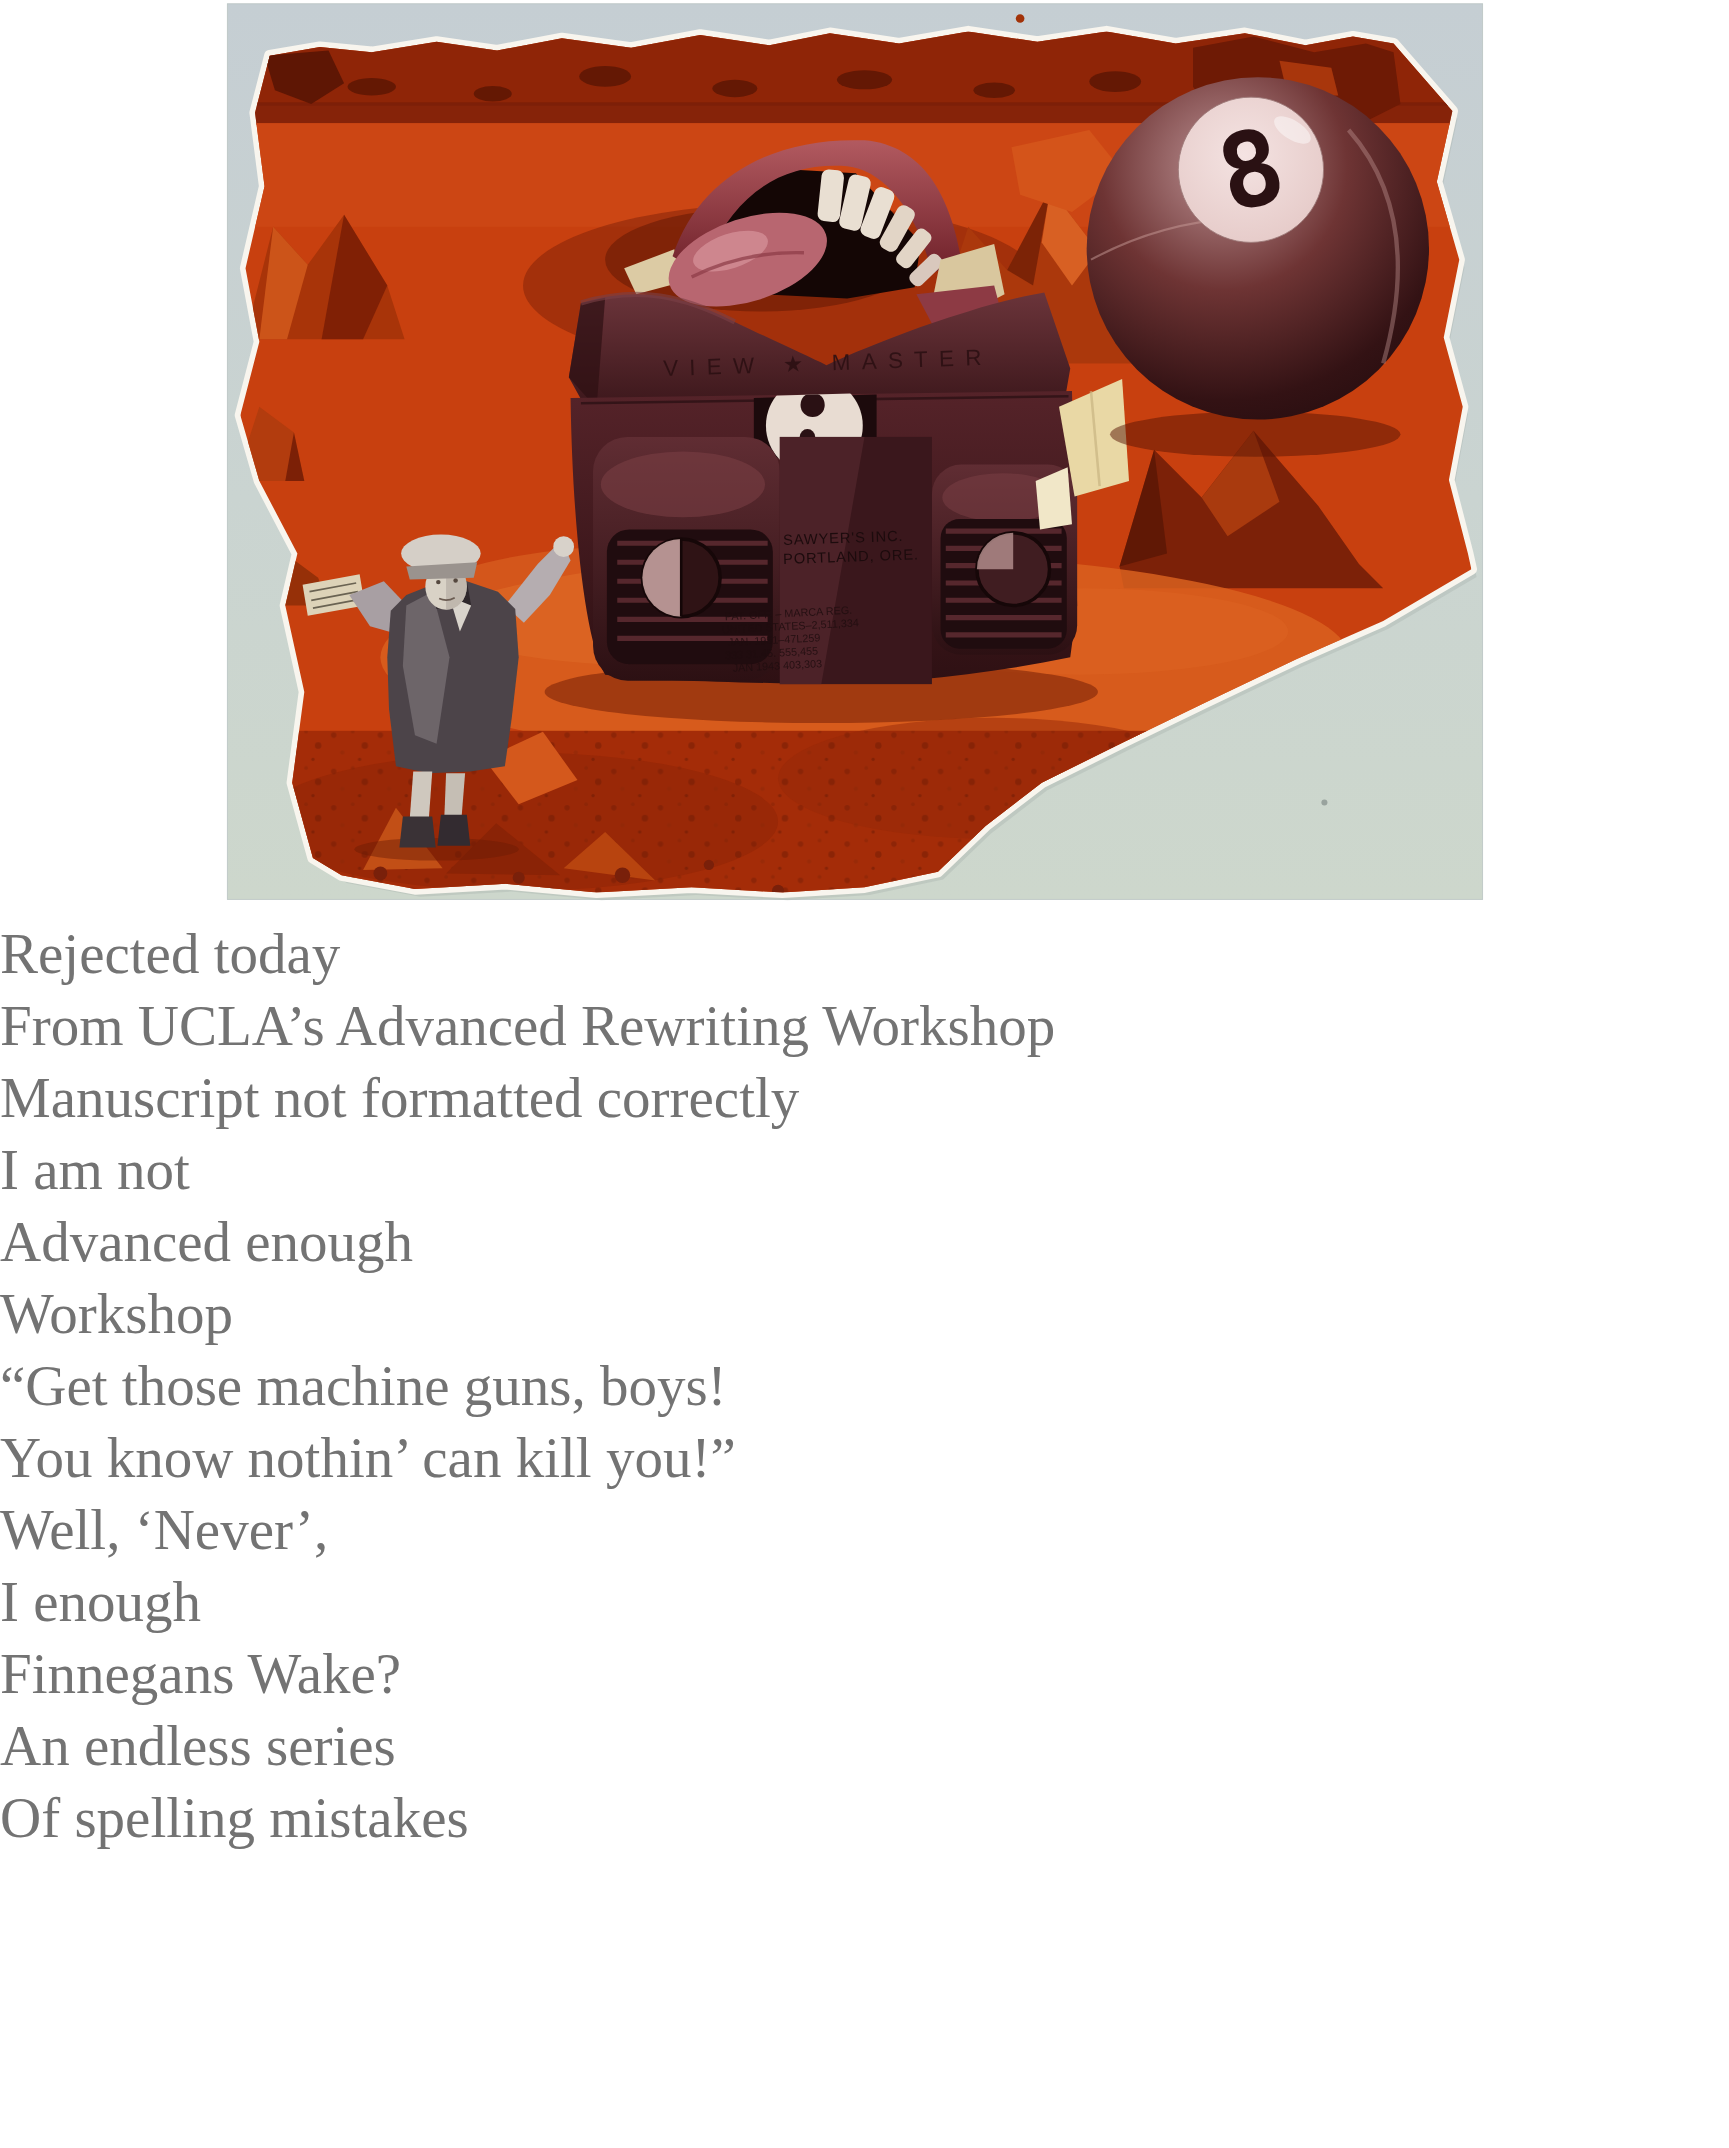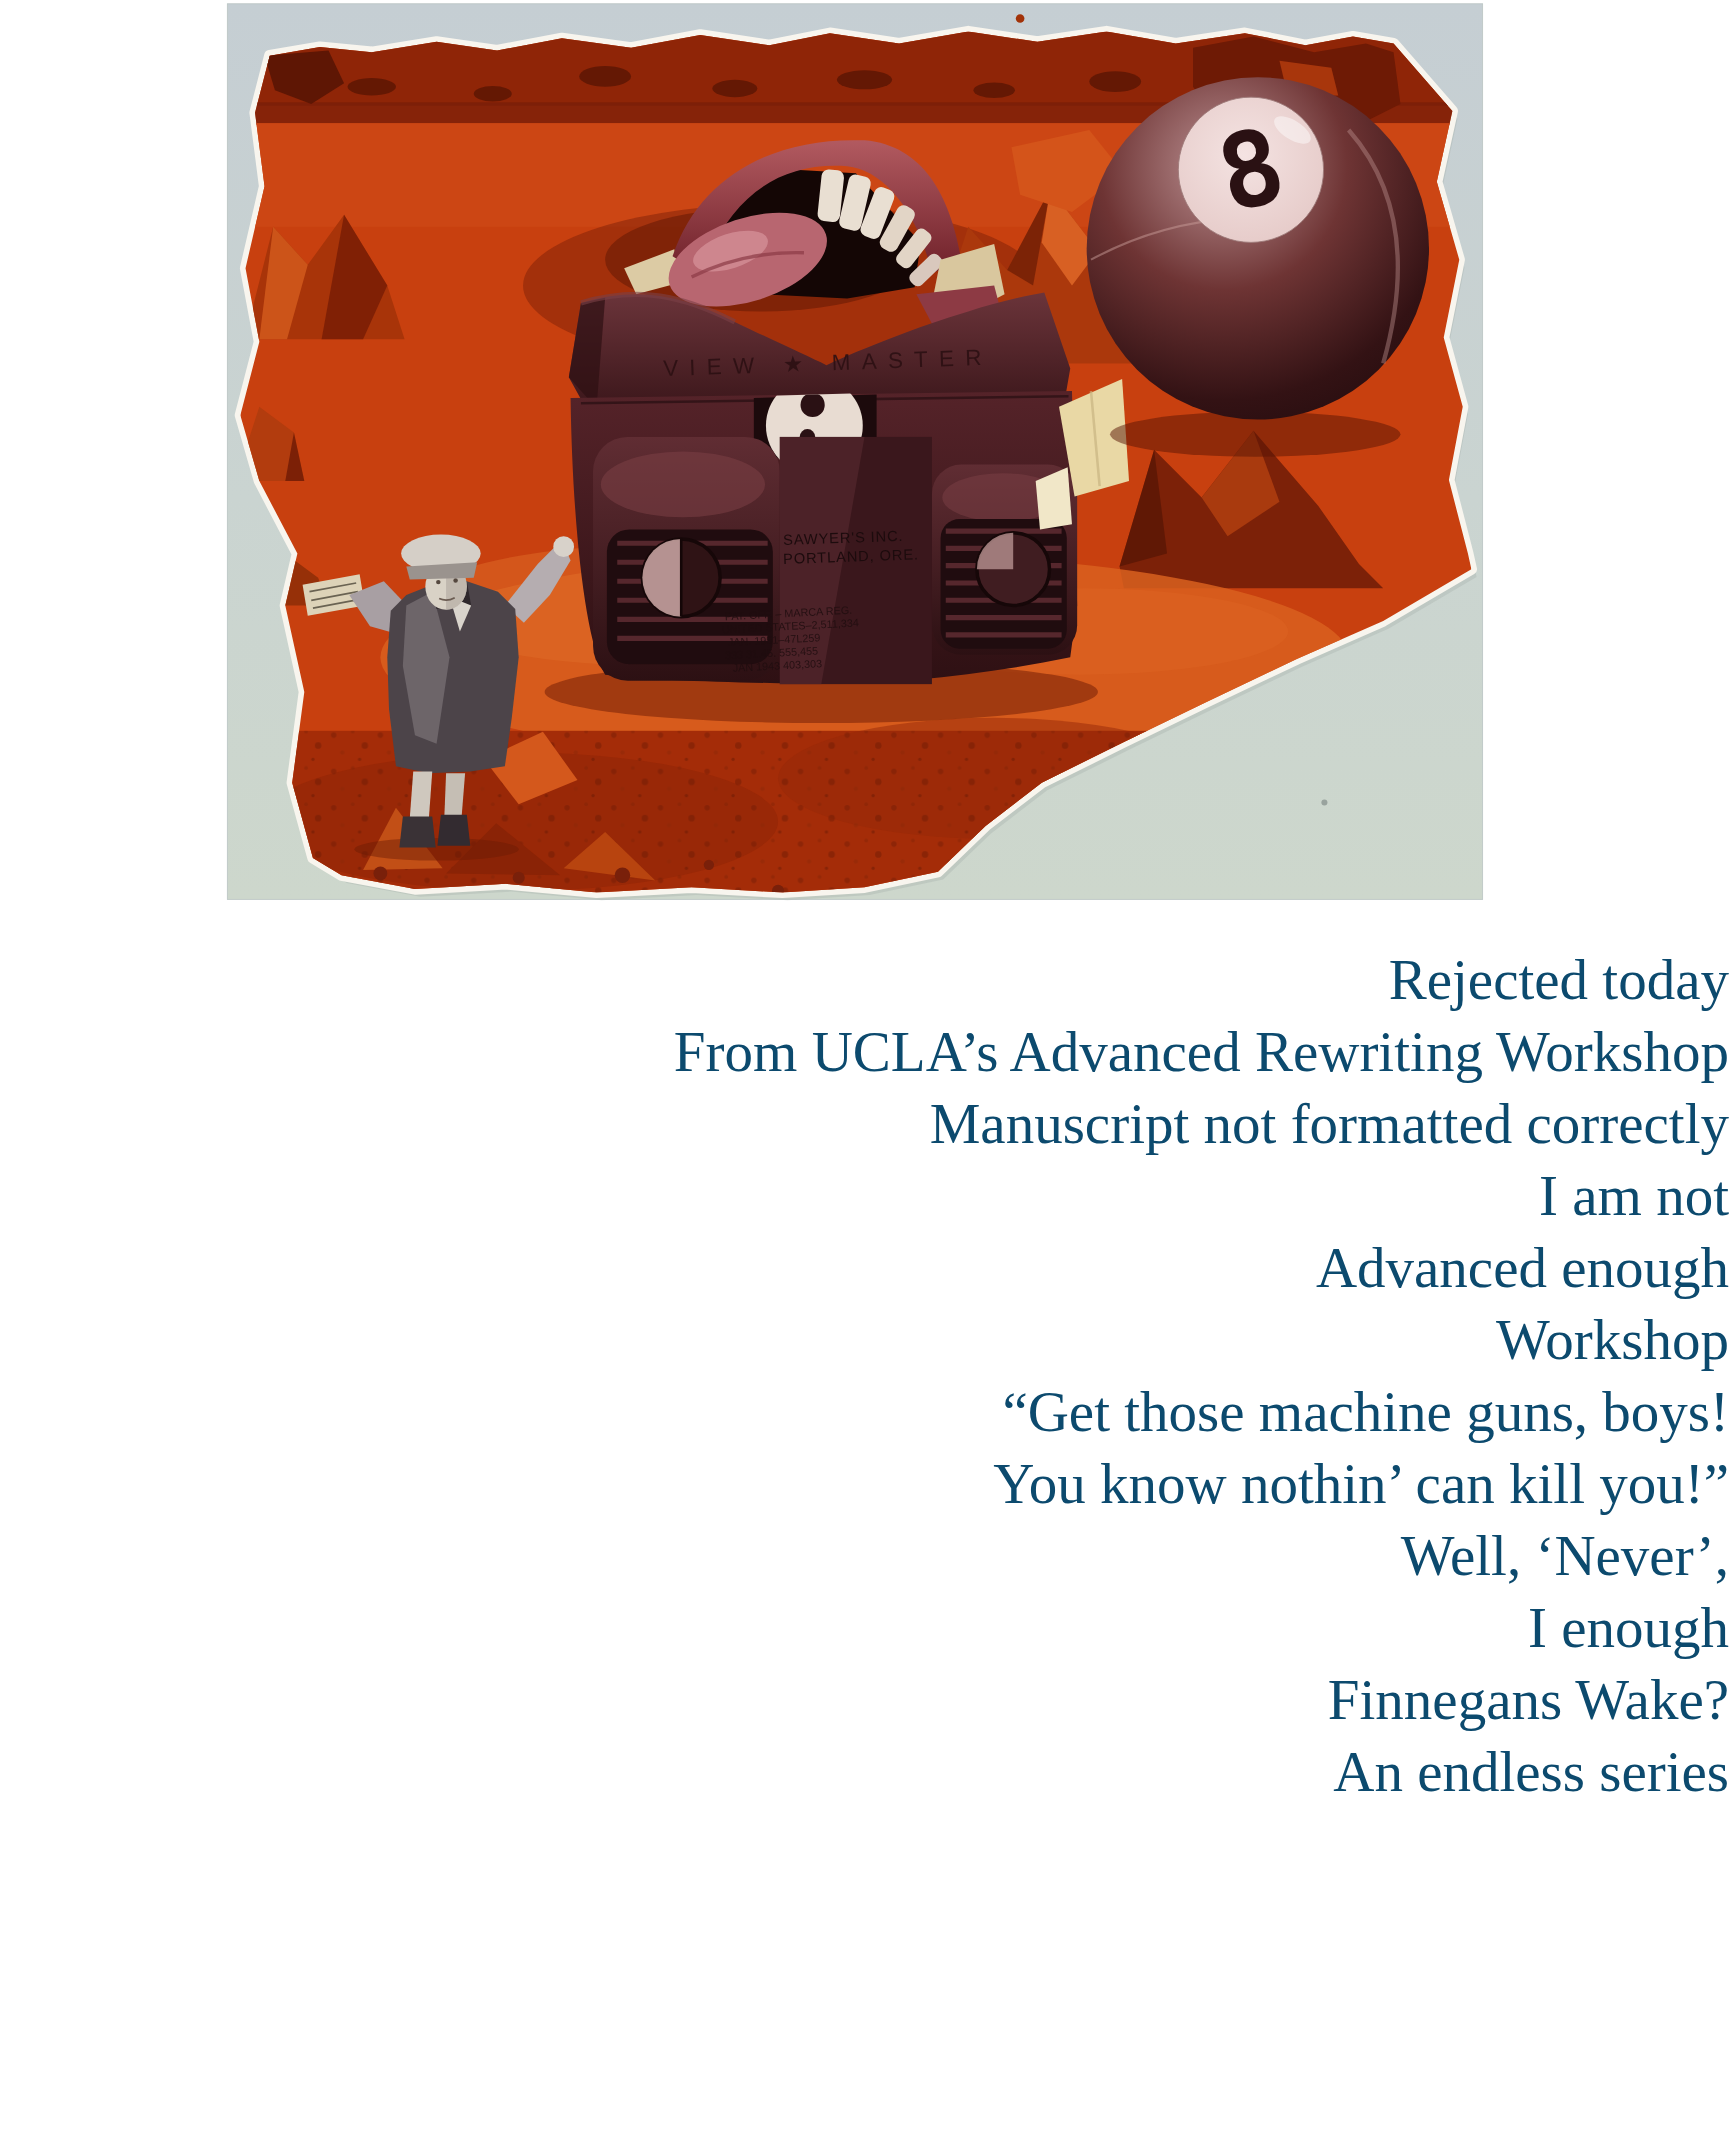--- a/index.html
+++ b/index.html
@@ -1,20 +1,20 @@
 <!DOCTYPE html>
 <html style="font-size:14px"><head>
 <meta charset="utf-8">
 <style>
   html,body{margin:0;padding:0;background:#ffffff;}
   .page{position:relative;width:1729px;height:2149px;background:#ffffff;overflow:hidden;
         font-family:"Liberation Serif", serif;}
   .artwork{position:absolute;left:0;top:0;}
-  .poem{position:absolute;left:0;top:944px;width:1729px;text-align:right;
-        font:57px/72px "Liberation Serif", serif;color:#0c4a6e;}
+  .poem{position:absolute;left:0;top:918px;width:1729px;text-align:left;
+        font:57px/72px "Liberation Serif", serif;color:#737373;}
   .poem-line{white-space:pre;}
   .it{}
   svg text{font-family:"Liberation Sans", sans-serif;}
 </style>
 </head>
 <body>
 
 <div class="page">
 
   <svg class="artwork" width="1729" height="917" viewBox="0 0 2000 1060">
@@ -293,16 +293,17 @@
       <div class="poem-line"><span>Manuscript not formatted correctly</span></div>
       <div class="poem-line"><span>I am not</span></div>
       <div class="poem-line"><span>Advanced enough</span></div>
       <div class="poem-line"><span>Workshop</span></div>
       <div class="poem-line"><span>“Get those machine guns, boys!</span></div>
       <div class="poem-line"><span>You know nothin’ can kill you!”</span></div>
       <div class="poem-line"><span>Well, ‘Never’,</span></div>
       <div class="poem-line"><span>I enough</span></div>
       <div class="poem-line"><span class="it">Finnegans Wake?</span></div>
       <div class="poem-line"><span>An endless series</span></div>
+      <div class="poem-line"><span>Of spelling mistakes</span></div>
     </div>
 
 </div>
 
 
 </body></html>

